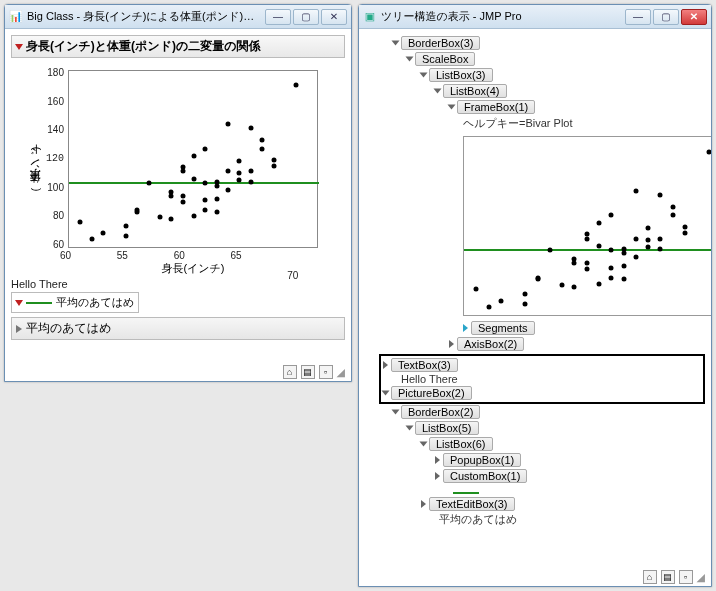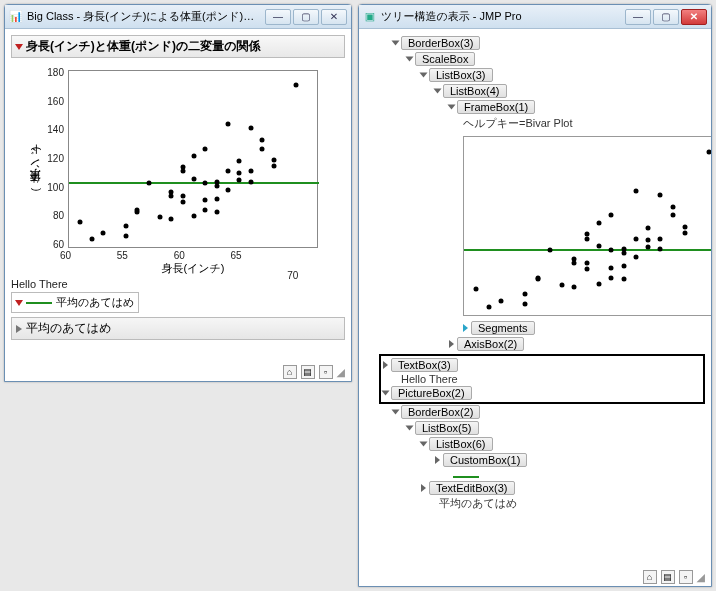--- a/index.html
+++ b/index.html
@@ -187,21 +187,21 @@
           <div class="pt" style="left: 193.182px; top: 68.9032px;"></div>
           <div class="pt" style="left: 204.545px; top: 89px;"></div>
           <div class="pt" style="left: 204.545px; top: 94.7419px;"></div>
           <div class="pt" style="left: 227.273px; top: 14.3548px;"></div>
         </div>
       <div class="xlab">身長(インチ)</div>
       <div id="ticks-container"></div>
     <div class="tick" style="right: 256px; top: 175.129px; left: 18px; text-align: right; width: 18px;">60</div>
         <div class="tick" style="right: 256px; top: 146.419px; left: 18px; text-align: right; width: 18px;">80</div>
         <div class="tick" style="right: 256px; top: 117.71px; left: 18px; text-align: right; width: 18px;">100</div>
-        <div class="tick" style="right: 256px; top: 89px; left: 18px; text-align: right; width: 18px;">120</div>
+        <div class="tick" style="right: 256px; top: 89px; left: 18px; text-align: right; width: 18px; font-family: Liberation Mono, monospace;">120</div>
         <div class="tick" style="right: 256px; top: 60.2903px; left: 18px; text-align: right; width: 18px;">140</div>
         <div class="tick" style="right: 256px; top: 31.5806px; left: 18px; text-align: right; width: 18px;">160</div>
         <div class="tick" style="right: 256px; top: 2.87097px; left: 18px; text-align: right; width: 18px;">180</div>
         <div class="tick" style="left: 32px; top: 186px;">60</div>
         <div class="tick" style="left: 88.8182px; top: 186px;">55</div>
         <div class="tick" style="left: 145.636px; top: 186px;">60</div>
         <div class="tick" style="left: 202.455px; top: 186px;">65</div>
         <div class="tick" style="left: 259.273px; top: 186px; margin-top: 20px;">70</div>
       </div>
 
@@ -373,20 +373,26 @@
                   <ul>
                     <li>
                         <span class="node">
                           <span class="tri"></span>
                           <span class="tag">ListBox(6)</span>
                         </span>
                       <ul>
                         <li>
                             <span class="node">
                               <span class="tri closed"></span>
+                              <span class="tag">PopupBox(1)</span>
+                            </span>
+                          </li>
+                        <li>
+                            <span class="node">
+                              <span class="tri closed"></span>
                               <span class="tag">CustomBox(1)</span>
                             </span>
                           <div style="padding-left:18px"><span class="green-segment"></span></div>
                         </li>
                       </ul>
                     </li>
                     <li>
                         <span class="node">
                           <span class="tri closed"></span>
                           <span class="tag">TextEditBox(3)</span>

